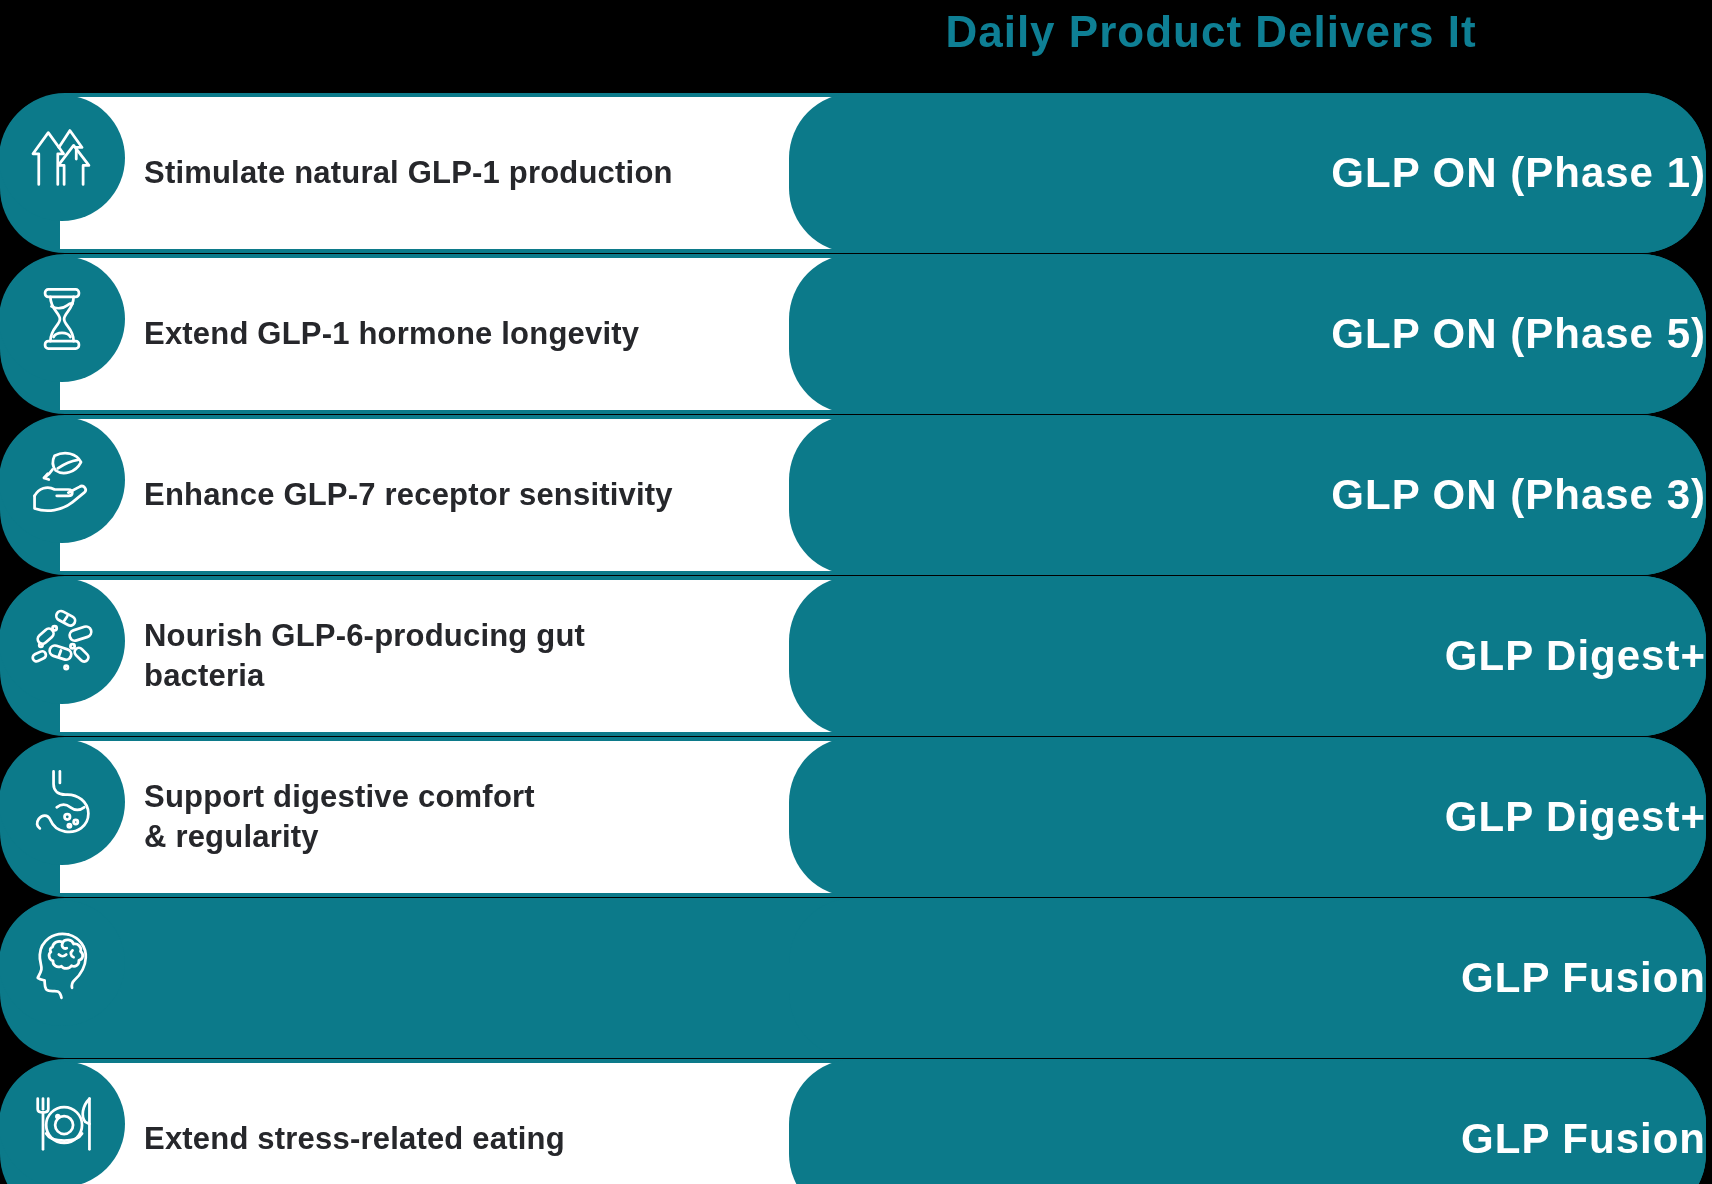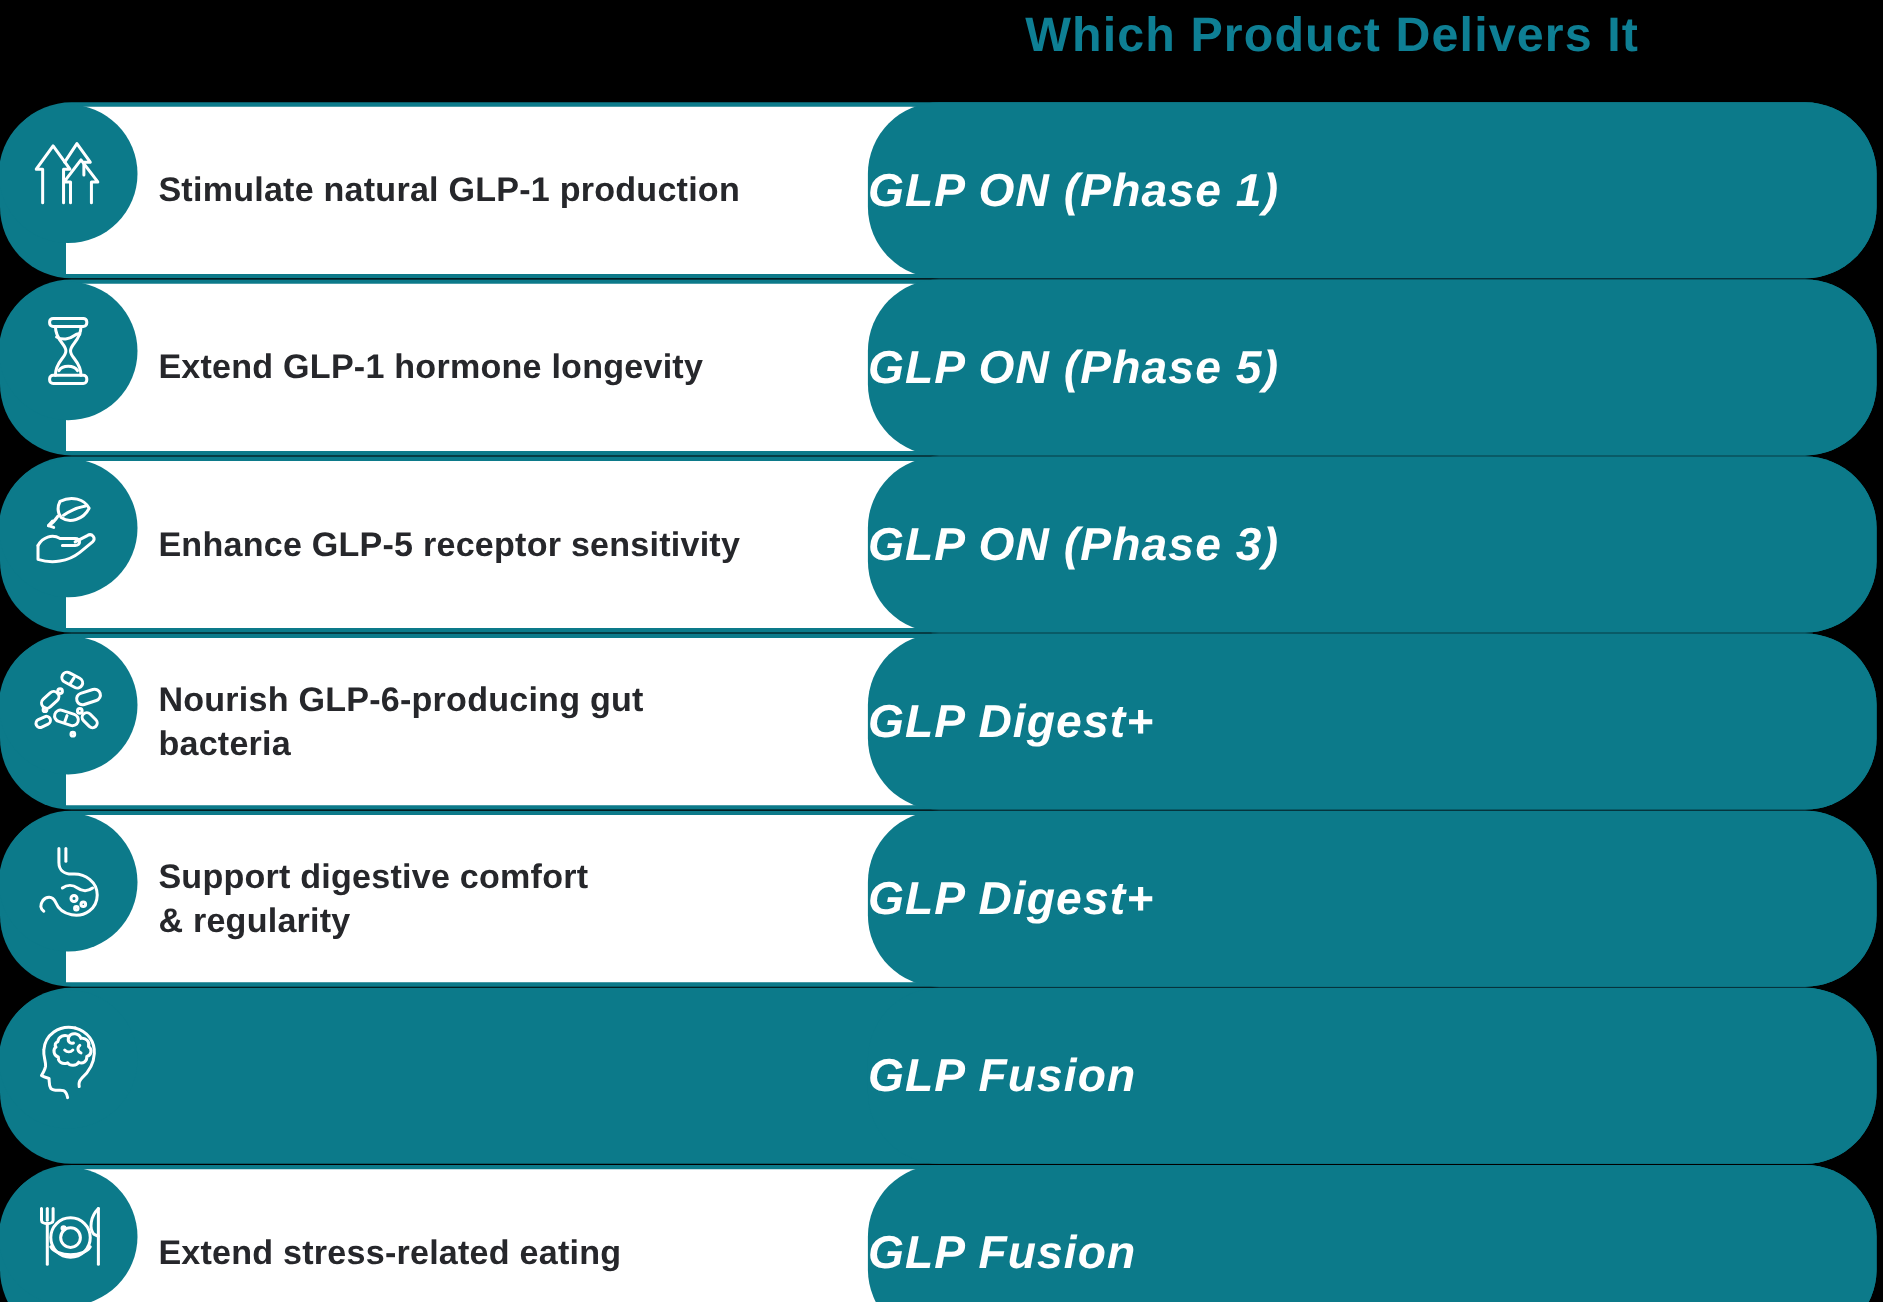--- a/index.html
+++ b/index.html
@@ -27,40 +27,40 @@
     background:var(--paper);border-radius:0 62px 62px 0;z-index:1;
     display:flex;align-items:center;
   }
   .need-label{
     margin-left:84px;font-size:31px;font-weight:700;color:var(--ink);
     line-height:1.3;white-space:pre-line;letter-spacing:0.2px;
   }
   .product-pill{
     position:absolute;left:789px;right:0;top:0;bottom:0;
     background:var(--teal);border-radius:65px;z-index:2;
-    display:flex;align-items:center;justify-content:flex-start;font-style:italic;
+    display:flex;align-items:center;justify-content:flex-end;
   }
   .product-label{
     color:#ffffff;font-size:42px;font-weight:700;letter-spacing:1px;white-space:nowrap;
   }
   .icon-circle{
     position:absolute;left:-1px;top:2px;width:126px;height:126px;border-radius:50%;
     background:var(--teal);z-index:3;display:flex;align-items:center;justify-content:center;
   }
   .icon-circle svg{width:76px;height:76px;stroke:#ffffff;fill:none;
     stroke-width:2.6;stroke-linecap:round;stroke-linejoin:round;}
   .r1{top:93px;} .r2{top:254px;} .r3{top:415px;} .r4{top:576px;}
   .r5{top:737px;} .r6{top:898px;} .r7{top:1059px;}
 </style>
 </head>
 <body>
 
 <div class="canvas">
 
-  <div class="hdr hdr-right">Which Product Delivers It</div>
+  <div class="hdr hdr-right">Daily Product Delivers It</div>
 
   <div class="row r1">
     <div class="row-bg"></div>
     <div class="need-pill">
       <div class="need-label">Stimulate natural GLP-1 production</div>
     </div>
     <div class="product-pill">
       <div class="product-label">GLP ON (Phase 1)</div>
     </div>
     <div class="icon-circle">
@@ -88,21 +88,21 @@
         <path d="M47 15 C47 27 38 30 38 36 C38 42 47 45 47 57"></path>
         <path d="M26 24 C31 27 37 26 41 23 C43 21.5 45 21 46 21.5"></path>
         <path d="M28 53 C31 48 41 48 44 53"></path>
       </svg>
     </div>
   </div>
 
   <div class="row r3">
     <div class="row-bg"></div>
     <div class="need-pill">
-      <div class="need-label">Enhance GLP-5 receptor sensitivity</div>
+      <div class="need-label">Enhance GLP-7 receptor sensitivity</div>
     </div>
     <div class="product-pill">
       <div class="product-label">GLP ON (Phase 3)</div>
     </div>
     <div class="icon-circle">
       <svg viewBox="0 0 72 72">
         <path d="M29 13 C39 8 50 11 54 19 C49 29 37 32 30 27 C26.5 22.5 27 17 29 13 Z"></path>
         <path d="M32 25 C38 21 45 18 51 17"></path>
         <path d="M27 26 C24.5 30 22.5 32 19 34"></path>
         <path d="M22.5 30 L19 34 L23.5 35.5"></path>

